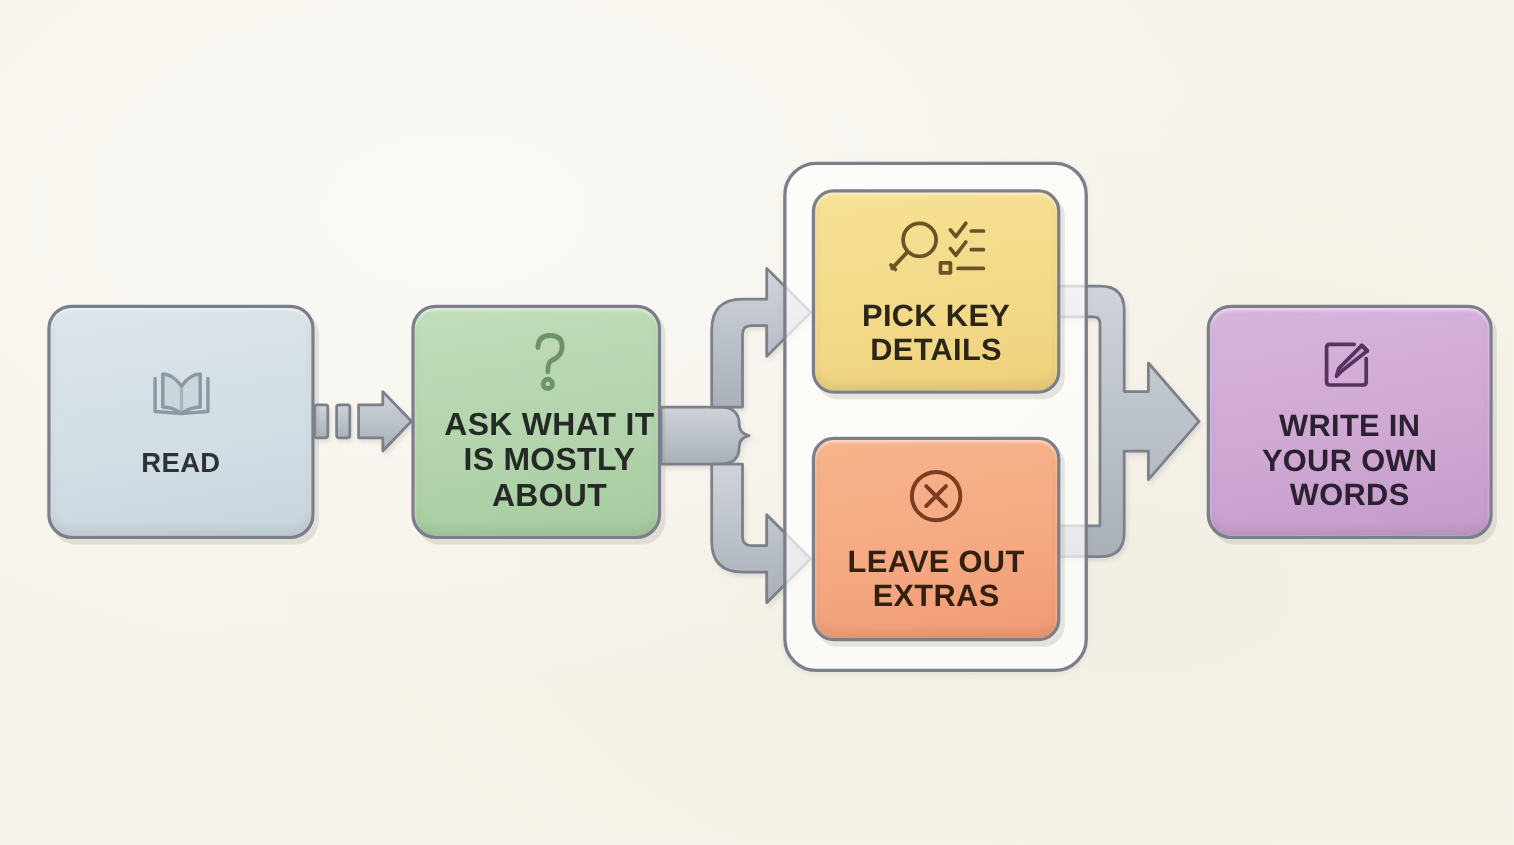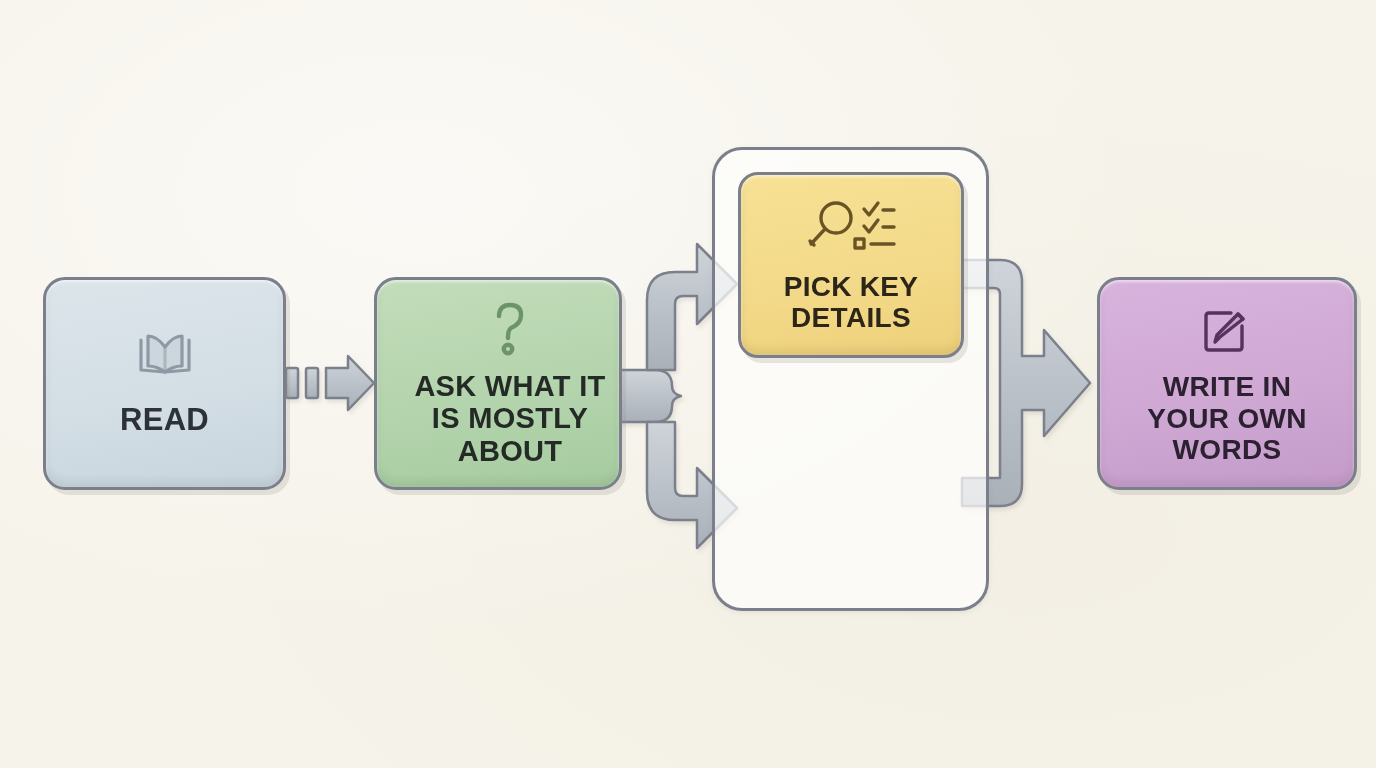--- a/index.html
+++ b/index.html
@@ -66,24 +66,24 @@
     line-height: 1.12;
     text-transform: uppercase;
     white-space: pre-line;
   }
 
   
   #node-read {
     left: 43px; top: 277px; width: 243px; height: 213px;
     background: linear-gradient(170deg, #dce5ea 0%, #d3dee5 55%, #c8d5dd 100%);
   }
-  #node-read .label { font-size: 31px; color: #2d3238; }
+  #node-read .label { font-size: 25px; color: #2d3238; }
 
   #node-ask {
-    left: 374px; top: 277px; width: 248px; height: 213px;
+    left: 374px; top: 277px; width: 227px; height: 213px;
     background: linear-gradient(170deg, #c2ddba 0%, #b4d4ad 55%, #a6cb9f 100%);
     padding-left: 24px;
   }
   #node-ask .label { font-size: 29px; color: #242a25; }
 
   #node-pick {
     left: 738px; top: 172px; width: 226px; height: 186px;
     background: linear-gradient(170deg, #f7e194 0%, #f3da8a 55%, #eed07a 100%);
     border-radius: 20px;
   }
@@ -230,20 +230,33 @@
           <path d="M62 29 L67 35 L76 23"></path>
           <path d="M81 13 L92 13"></path>
           <path d="M81 30 L92 30"></path>
         </g>
       </svg>
     </span>
     <span class="label" style="margin-top:16px">PICK KEY
 DETAILS</span>
   </div>
 
+  <div id="node-leave" class="node">
+    <span class="icon-wrap">
+      <svg width="56" height="56" viewBox="0 0 56 56" aria-hidden="true">
+        <g fill="none" stroke="#7a3d22" stroke-width="3.6" stroke-linecap="round" stroke-linejoin="round">
+          <circle cx="28" cy="28" r="22"></circle>
+          <path d="M19 19 L37 37"></path>
+          <path d="M37 19 L19 37"></path>
+        </g>
+      </svg>
+    </span>
+    <span class="label" style="margin-top:16px">LEAVE OUT
+EXTRAS</span>
+  </div>
 
   <div id="node-write" class="node">
     <span class="icon-wrap">
       <svg width="58" height="56" viewBox="0 0 58 56" aria-hidden="true">
         <g fill="none" stroke="#56325e" stroke-width="3.4" stroke-linecap="round" stroke-linejoin="round">
           <path d="M44 25 L44 46 Q44 49 41 49 L11 49 Q8 49 8 46 L8 15 Q8 12 11 12 L33 12"></path>
           <path d="M22 36 L17 41 L19 34 L40 13 L45 18 Z" fill="#c49bc9" fill-opacity="0.65"></path>
           <path d="M40 13 L45 18"></path>
         </g>
       </svg>

